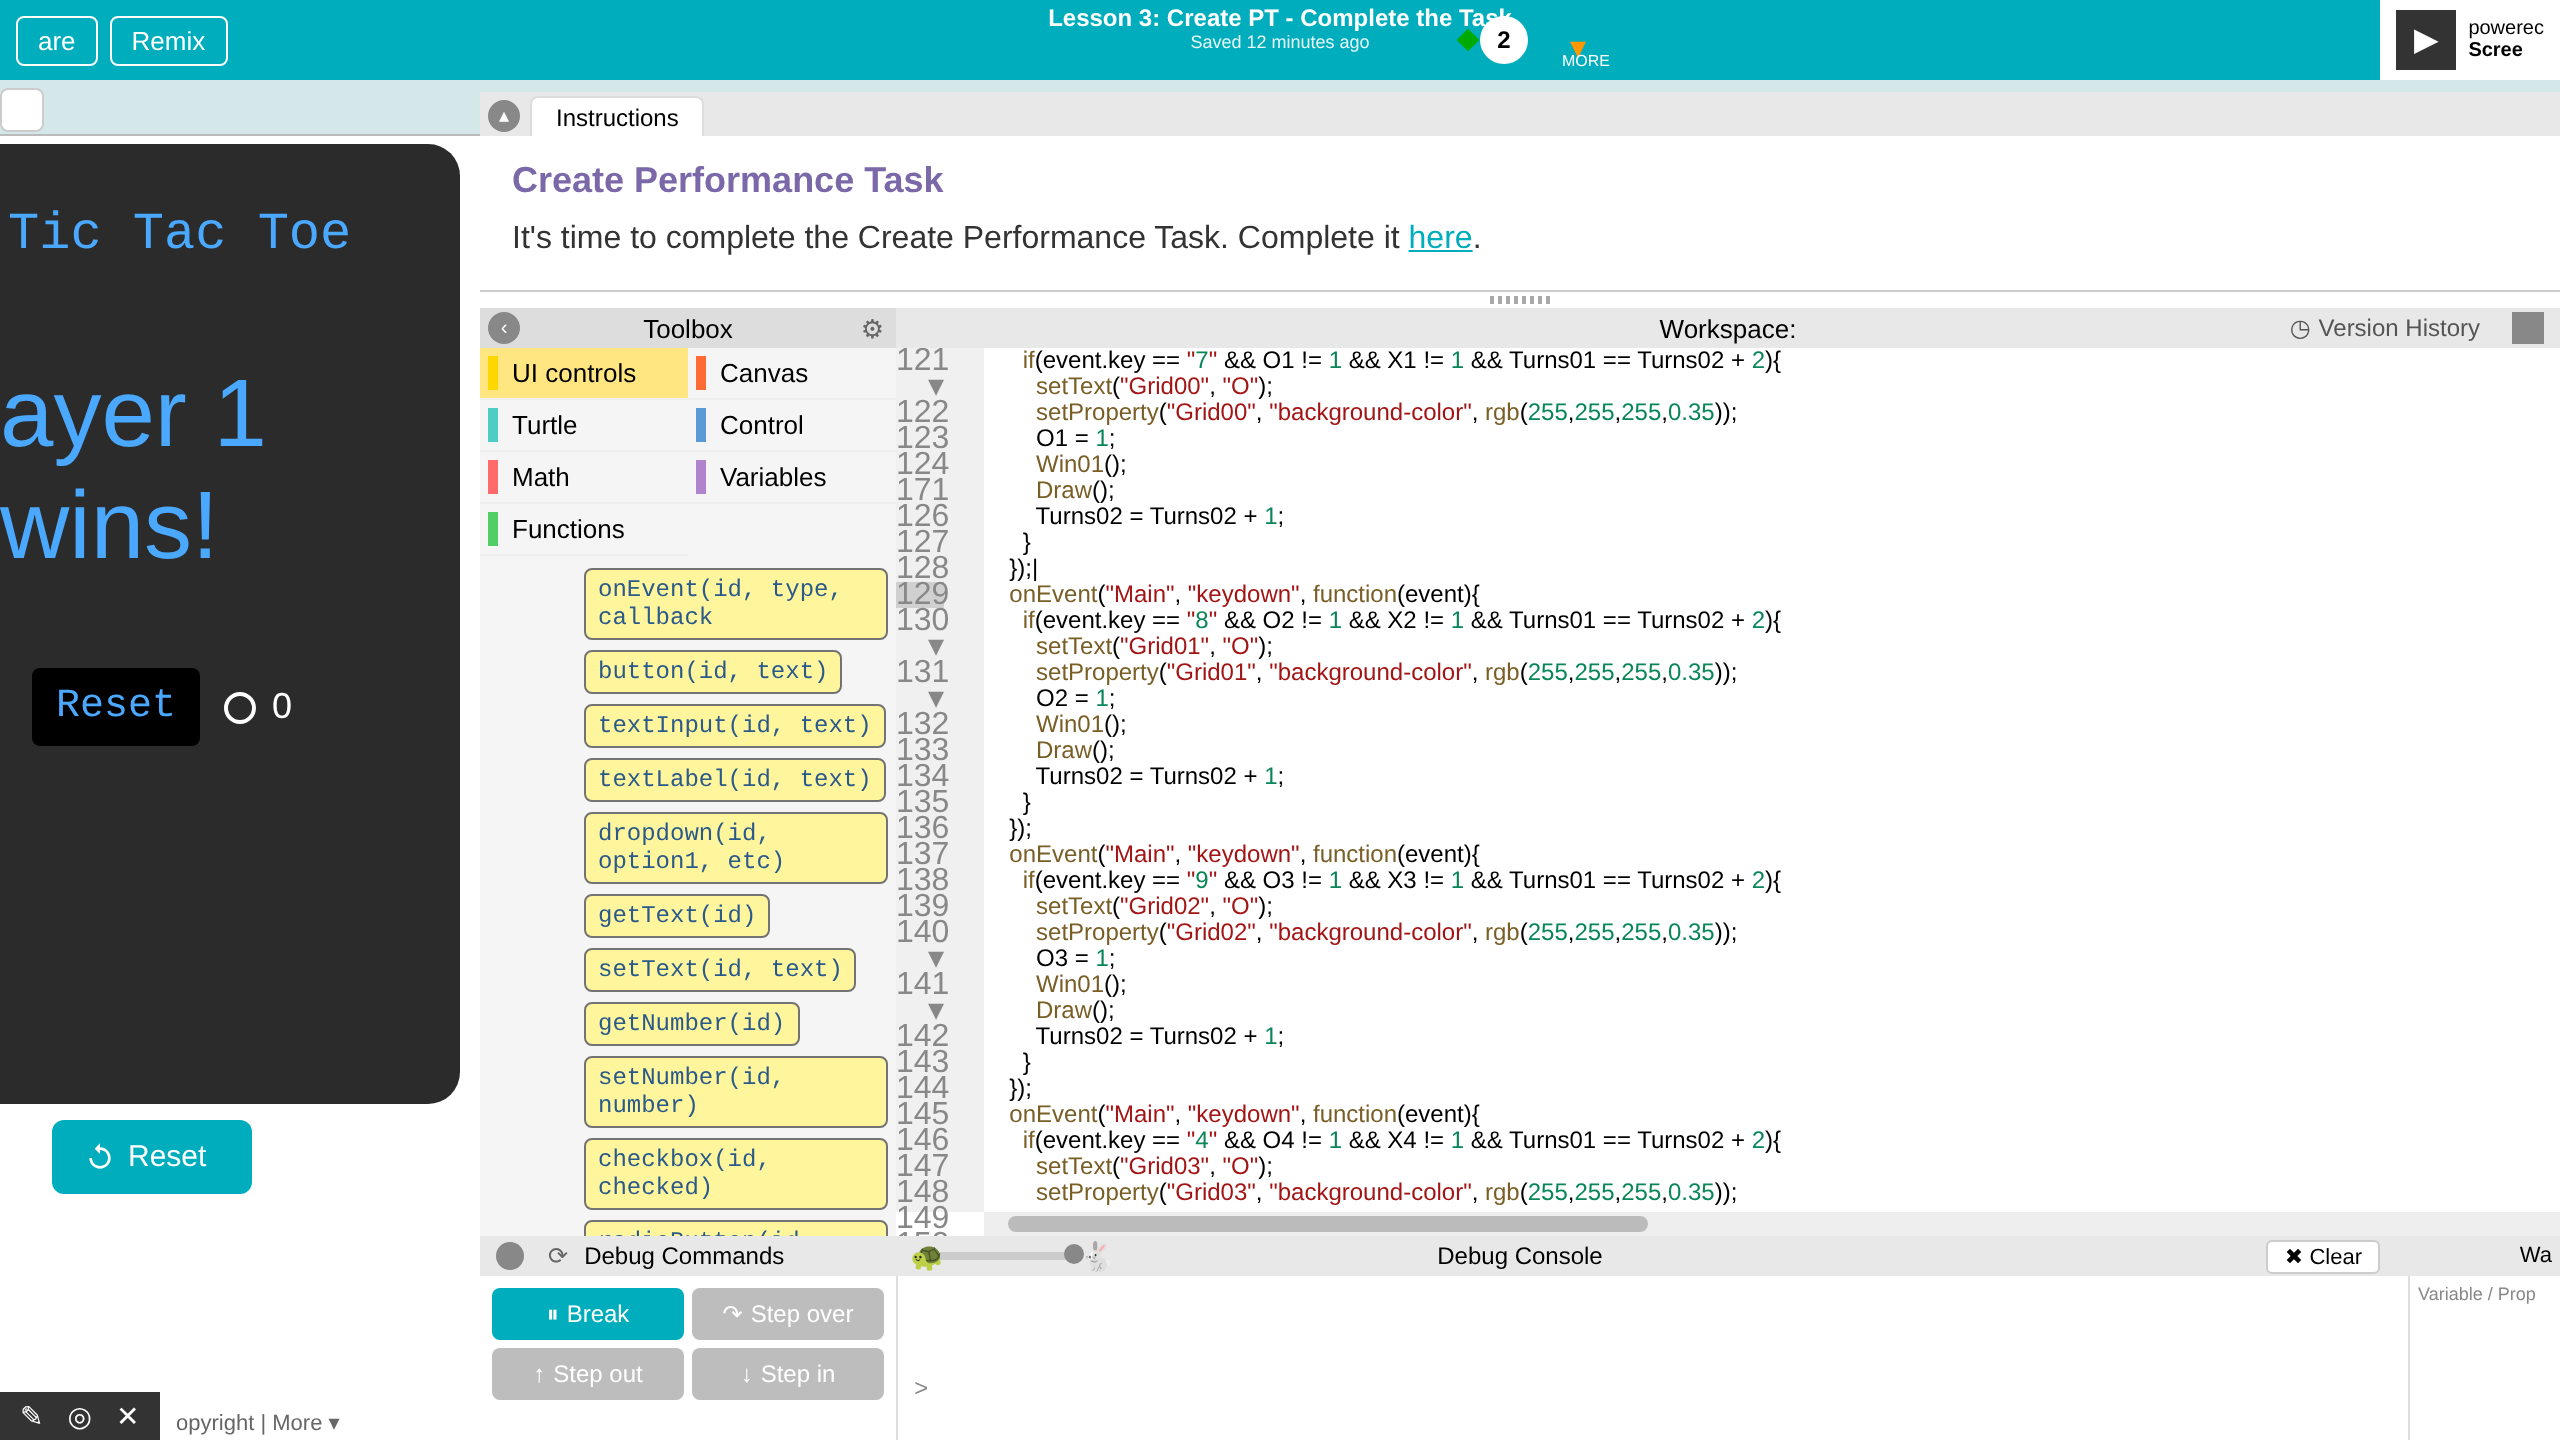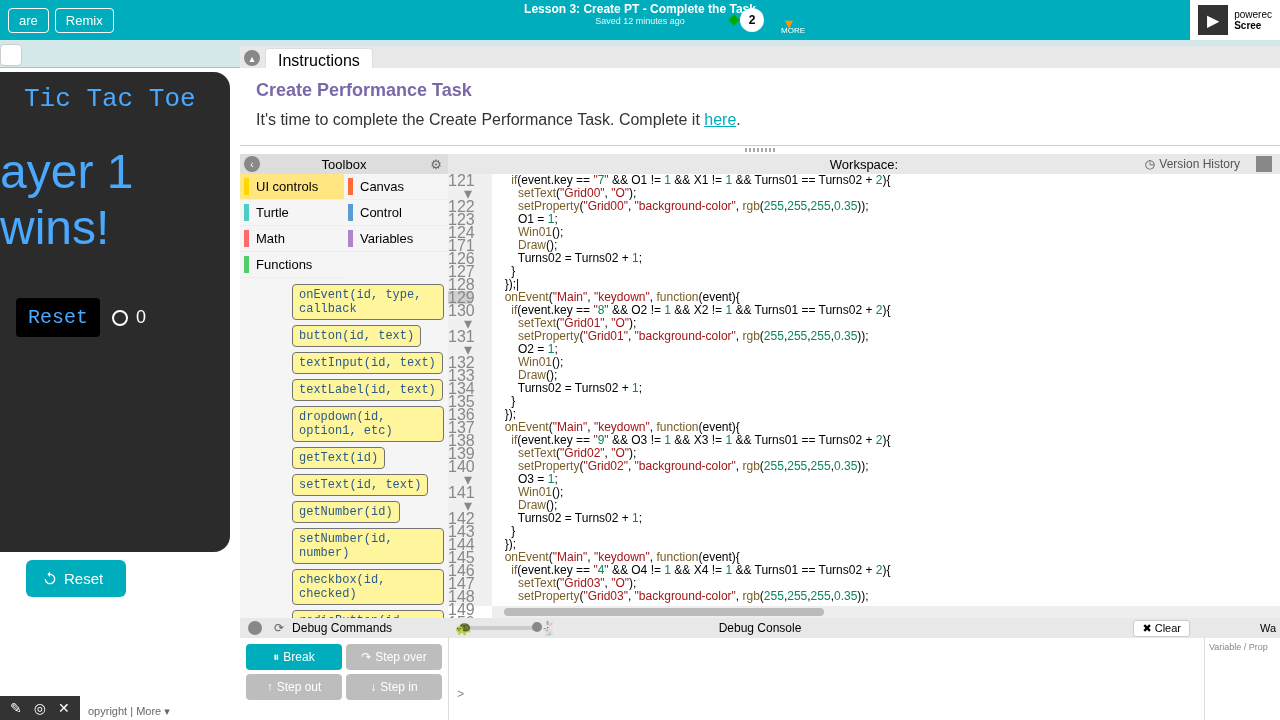--- a/index.html
+++ b/index.html
@@ -18,42 +18,42 @@
 .powered { position: absolute; right: 0; top: 0; height: 40px; background: #fff; display: flex; align-items: center; padding: 0 8px; }
 .powered-logo { width: 30px; height: 30px; background: #333; margin-right: 6px; display:flex; align-items:center; justify-content:center; color:#fff; }
 .powered-text { font-size: 10px; line-height: 1.1; }
 
 
 .sec-bar { position: absolute; top: 40px; left: 0; right: 0; height: 28px; background: #d4e8ea; border-bottom: 1px solid #bbb; }
 .sec-square { position: absolute; left: 0; top: 44px; width: 22px; height: 22px; background: #fff; border: 1px solid #ccc; border-radius: 4px; }
 
 
 .preview { position: absolute; left: 0; top: 72px; width: 230px; height: 480px; background: #2b2b2b; border-radius: 0 16px 16px 0; overflow: hidden; }
-.preview-title { font-family: 'Courier New', monospace; color: #4aa8ff; font-size: 26px; padding: 12px 4px; margin-left: 20px; }
+.preview-title { font-family: 'Courier New', monospace; color: #4aa8ff; font-size: 26px; padding: 30px 4px; }
 .preview-msg { font-family: 'Courier New', monospace; color: #4aa8ff; font-size: 48px; padding: 20px 0 20px 0; line-height: 1.1; }
 .preview-reset-row { display: flex; align-items: center; gap: 12px; padding: 20px 16px; }
 .preview-reset-btn { background: #000; color: #4aa8ff; font-family: 'Courier New'; font-size: 20px; padding: 8px 12px; border: none; border-radius: 4px; }
 .score-o { color: #fff; font-size: 18px; }
 .score-o .circ { display:inline-block; width:16px; height:16px; border:2px solid #fff; border-radius:50%; vertical-align:middle; margin-right:8px;}
 
 
 .run-controls { position: absolute; left: 26px; top: 560px; width: 180px; }
 .reset-main { width: 100px; background: #00adbc; color: #fff; border: none; padding: 10px 16px; border-radius: 6px; font-size: 15px; display: flex; align-items: center; gap: 6px; margin-bottom: 14px; cursor:pointer; }
 .reset-main svg { width: 16px; height: 16px; }
 .submit-btn { width: 100px; background: #7b68a8; color: #fff; border: none; padding: 10px 16px; border-radius: 6px; font-size: 15px; cursor:pointer; }
 
 
 .bottom-icons { position: absolute; left: 0; bottom: 0; height: 24px; background: #333; display: flex; align-items: center; padding: 0 4px; }
 .bottom-icons span { color: #fff; margin: 0 6px; font-size: 14px; cursor:pointer; }
 .footer-links { position: absolute; left: 88px; bottom: 2px; font-size: 11px; color: #666; }
 
 
 .instr-tab-row { position: absolute; left: 240px; top: 46px; right: 0; height: 22px; background: #e8e8e8; }
 .instr-collapse { position:absolute; left:244px; top:50px; width:16px; height:16px; background:#888; border-radius:50%; color:#fff; font-size:10px; display:flex; align-items:center; justify-content:center; }
-.instr-tab { position: absolute; left: 265px; top: 48px; background: #fff; padding: 3px 12px; font-size: 16px; border-radius: 4px 4px 0 0; border:1px solid #ddd; border-bottom:none; }
+.instr-tab { position: absolute; left: 265px; top: 48px; background: #fff; padding: 3px 12px; font-size: 12px; border-radius: 4px 4px 0 0; border:1px solid #ddd; border-bottom:none; }
 .instr-panel { position: absolute; left: 240px; top: 68px; right: 0; height: 78px; background: #fff; padding: 12px 16px; border-bottom: 1px solid #ccc; }
 .instr-title { color: #7b68a8; font-size: 18px; font-weight: bold; margin-bottom: 10px; }
 .instr-body { font-size: 16px; color: #333; }
 .instr-body a { color: #00adbc; text-decoration: underline; }
 
 
 .mid-header { position: absolute; left: 240px; top: 154px; right: 0; height: 20px; background: #e8e8e8; display: flex; }
 .toolbox-h { width: 208px; display: flex; align-items: center; justify-content: center; font-size: 13px; position: relative; background: #ddd; }
 .toolbox-h .back { position: absolute; left: 4px; width:16px; height:16px; background:#888; border-radius:50%; color:#fff; font-size:10px; display:flex; align-items:center; justify-content:center; }
 .toolbox-h .gear { position: absolute; right: 6px; font-size: 13px; color:#666; }

